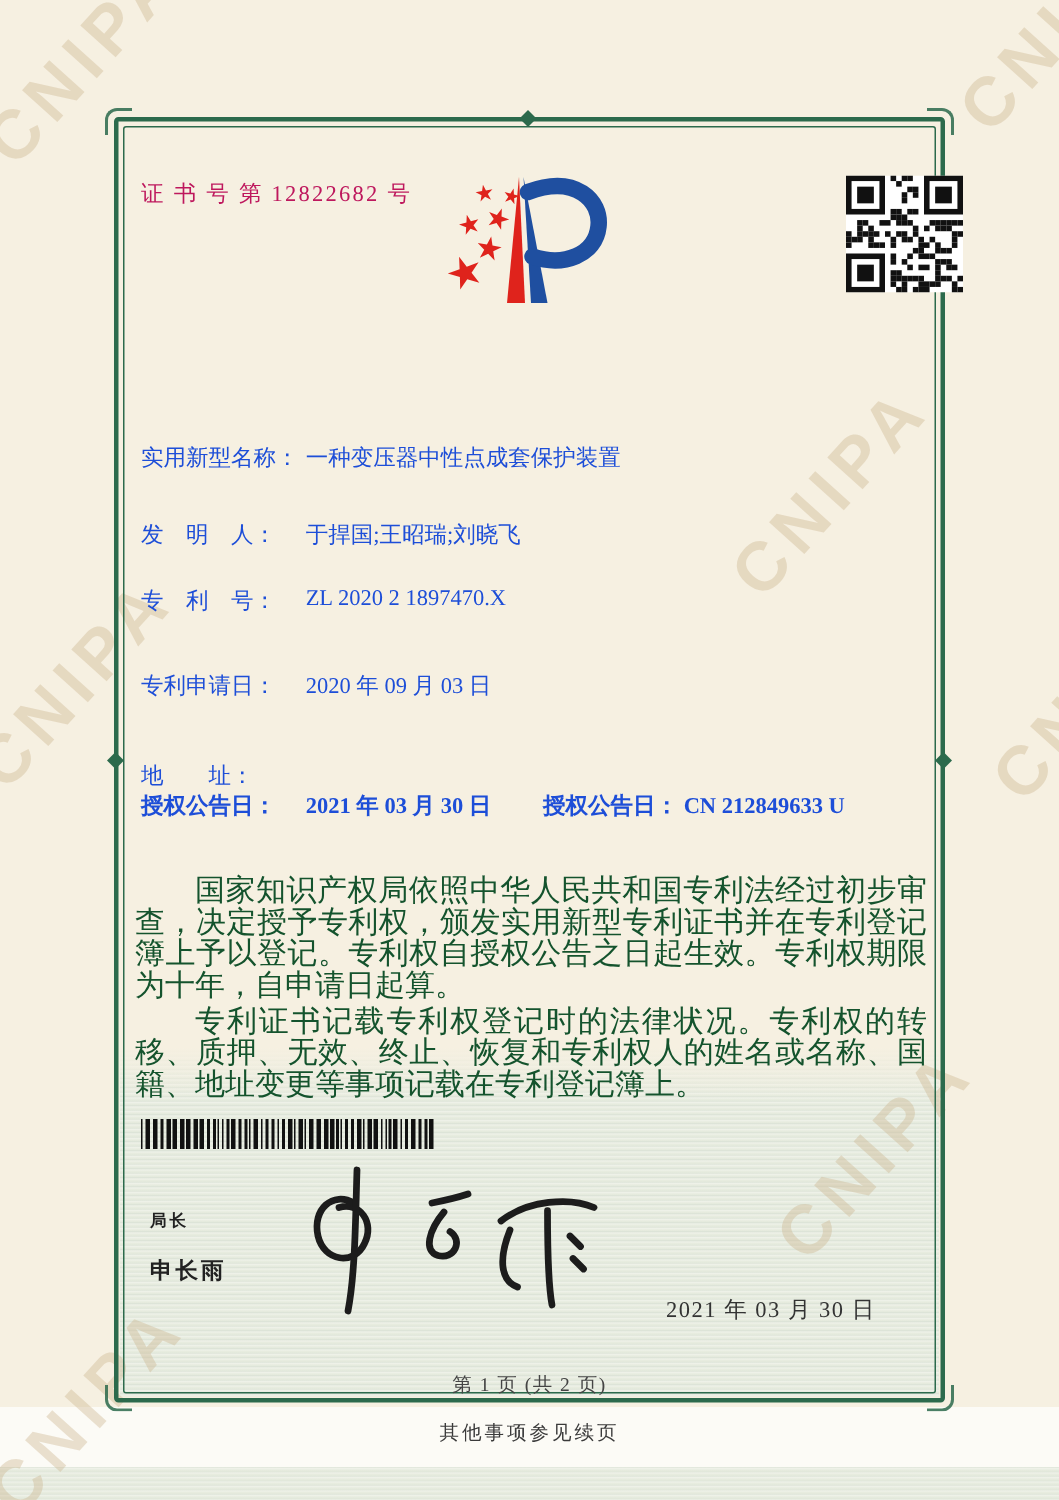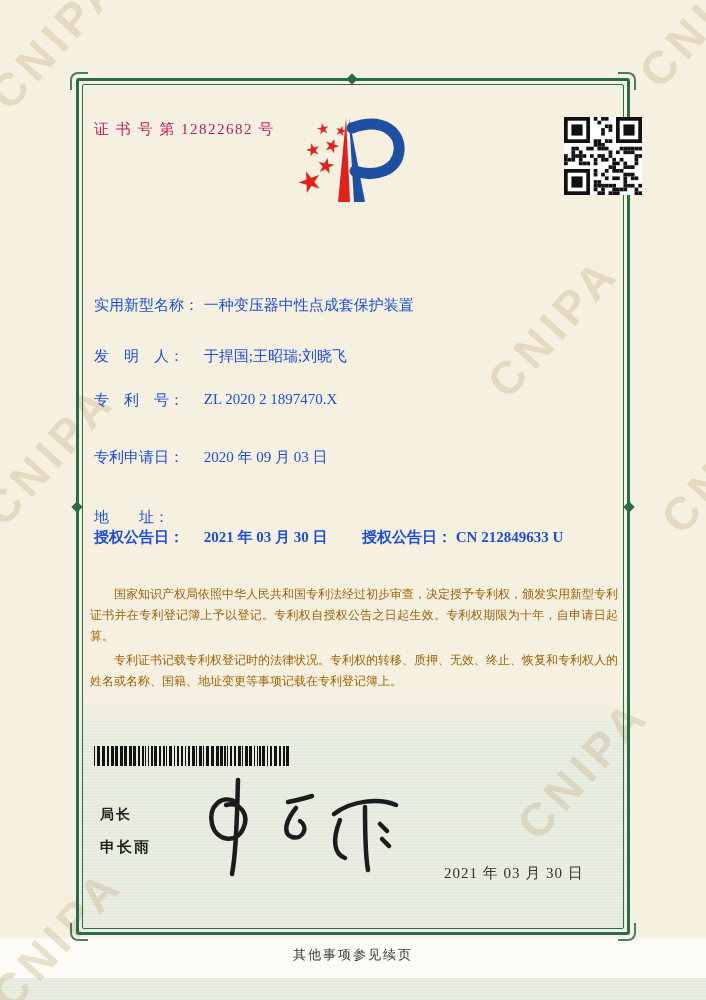--- a/index.html
+++ b/index.html
@@ -69,26 +69,26 @@
   .r-name{top:296px;}
   .r-inventor{top:347px;}
   .r-patno{top:391px;}
   .r-filing{top:448px;}
   .r-patentee{top:469px;}
   .r-address{top:508px;font-family:Liberation Mono, monospace;}
   .r-grant{top:528px;font-weight:bold;}
   .grant2{position:absolute;left:268px;top:0;white-space:nowrap;}
   .body-text{position:absolute;left:90px;top:584px;width:528px;}
   .body-text p{
-    margin:0 0 3px 0;font-size:12px;line-height:21px;
-    text-indent:2em;text-align:justify;color:#a16207;
+    margin:0 0 3px 0;font-size:20px;line-height:21px;
+    text-indent:2em;text-align:justify;color:#14532d;
   }
   .barcode{position:absolute;left:94px;top:746px;width:198px;height:20px;}
   .barcode svg{width:100%;height:100%;}
-  .sig-title{position:absolute;left:100px;top:806px;font-size:14px;font-weight:600;color:#222;letter-spacing:2px;}
+  .sig-title{position:absolute;left:100px;top:806px;font-size:11px;font-weight:600;color:#222;letter-spacing:2px;}
   .sig-name{position:absolute;left:100px;top:838px;font-size:15px;font-weight:600;color:#222;letter-spacing:2px;}
   .signature{position:absolute;left:182px;top:772px;width:232px;height:108px;}
   .grant-date{position:absolute;left:444px;top:864px;font-size:15px;letter-spacing:1px;color:#333;}
   .page-info{position:absolute;left:0;right:0;top:914px;text-align:center;font-size:13px;letter-spacing:1px;color:#444;}
   .cont-note{position:absolute;left:0;right:0;top:946px;z-index:4;text-align:center;font-size:13px;letter-spacing:2px;color:#3a3a3a;}
 </style>
 </head>
 <body>
 
 <div class="page">
@@ -387,17 +387,18 @@
           <path d="M152,42 C170,28 198,26 214,33"></path>
           <path d="M183,35 C183,56 183,82 186,98"></path>
           <path d="M158,48 C150,68 152,82 163,86"></path>
           <path d="M198,52 l7,7 M200,67 l7,7"></path>
         </g>
       </svg>
     </div>
 
     <div class="grant-date">2021 年 03 月 30 日</div>
 
+    <div class="page-info">第 1 页 (共 2 页)</div>
   </div>
 
   <div class="cont-note">其他事项参见续页</div>
 
 </div>
 
 </body></html>

